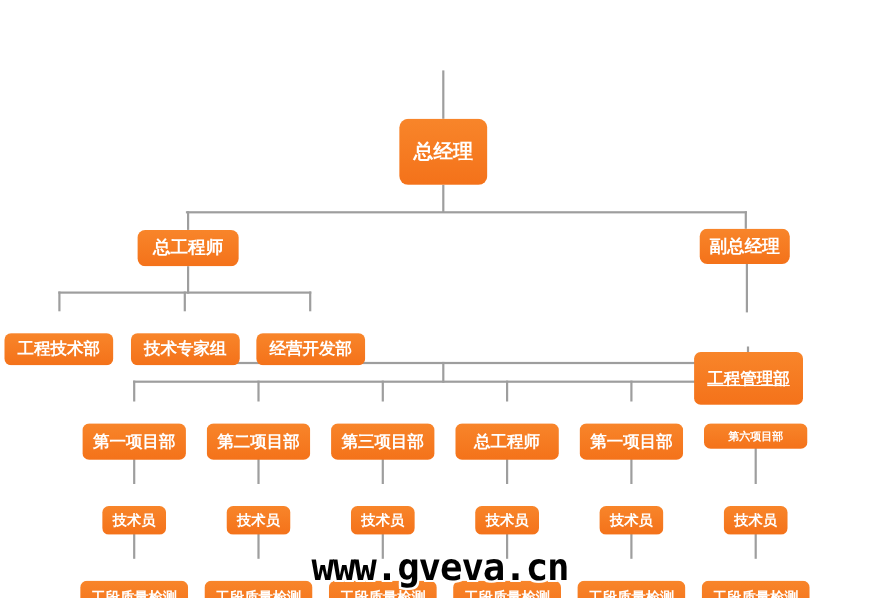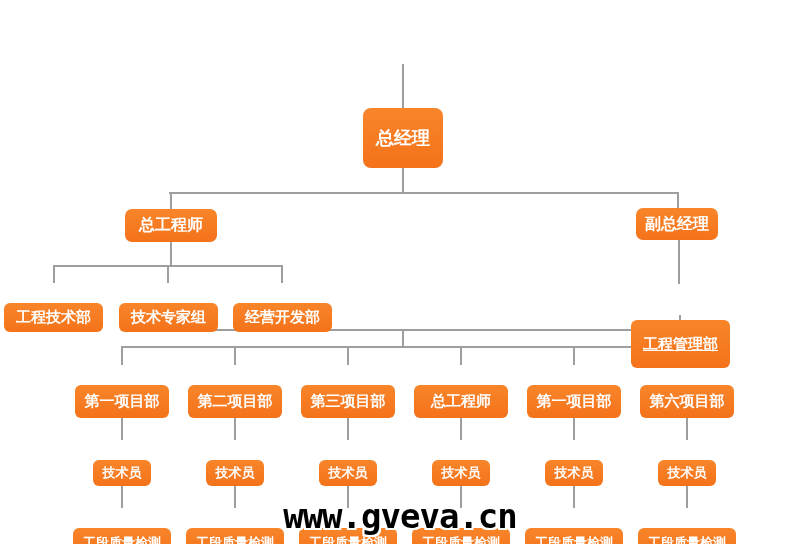--- a/index.html
+++ b/index.html
@@ -83,21 +83,21 @@
   <div class="node small" style="left:4px;top:283px;width:99px;height:29px;font-size:15px;">工程技术部</div>
   <div class="node small" style="left:119px;top:283px;width:99px;height:29px;font-size:15px;">技术专家组</div>
   <div class="node small" style="left:233px;top:283px;width:99px;height:29px;font-size:15px;">经营开发部</div>
   <div class="node small" style="left:631px;top:300px;width:99px;height:48px;font-size:15px;text-decoration:underline;">工程管理部</div>
 
   <div class="node small" style="left:188px;top:365px;width:94px;height:33px;font-size:15px;">第二项目部</div>
   <div class="node small" style="left:75px;top:365px;width:94px;height:33px;font-size:15px;">第一项目部</div>
   <div class="node small" style="left:301px;top:365px;width:94px;height:33px;font-size:15px;">第三项目部</div>
   <div class="node small" style="left:414px;top:365px;width:94px;height:33px;font-size:15px;">总工程师</div>
   <div class="node small" style="left:527px;top:365px;width:94px;height:33px;font-size:15px;">第一项目部</div>
-  <div class="node small" style="left:640px;top:365px;width:94px;height:33px;font-size:15px;">第六项目部</div>
+  <div class="node small" style="left:640px;top:365px;width:94px;height:23px;font-size:10px;">第六项目部</div>
 
   <div class="node small" style="left:93px;top:440px;width:58px;height:26px;font-size:13px;">技术员</div>
   <div class="node small" style="left:206px;top:440px;width:58px;height:26px;font-size:13px;">技术员</div>
   <div class="node small" style="left:319px;top:440px;width:58px;height:26px;font-size:13px;">技术员</div>
   <div class="node small" style="left:432px;top:440px;width:58px;height:26px;font-size:13px;">技术员</div>
   <div class="node small" style="left:545px;top:440px;width:58px;height:26px;font-size:13px;">技术员</div>
   <div class="node small" style="left:658px;top:440px;width:58px;height:26px;font-size:13px;">技术员</div>
 
   <div class="node small" style="left:73px;top:508px;width:98px;height:29px;font-size:13px;">工段质量检测</div>
   <div class="node small" style="left:186px;top:508px;width:98px;height:29px;font-size:13px;">工段质量检测</div>

